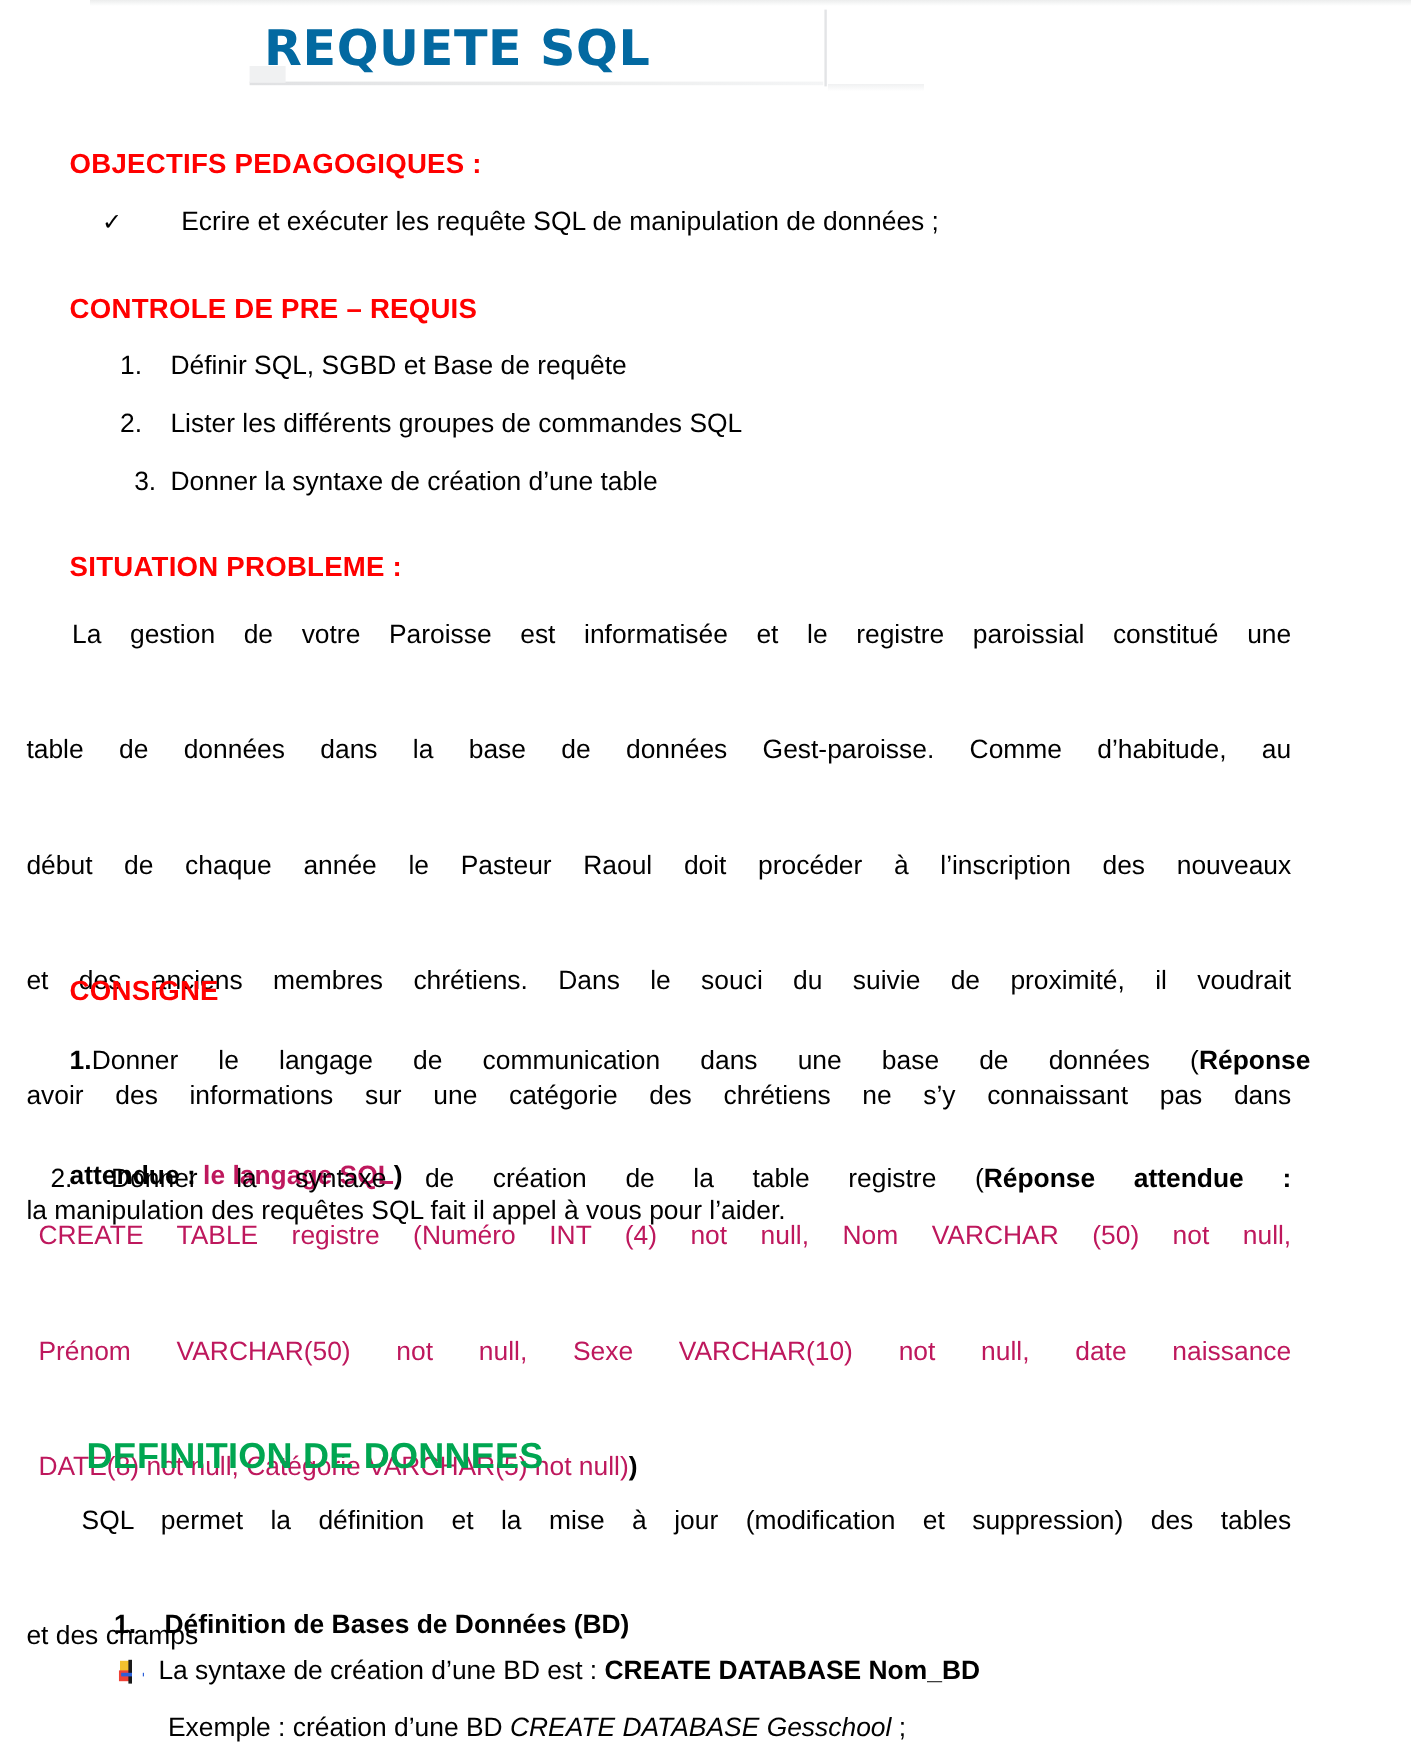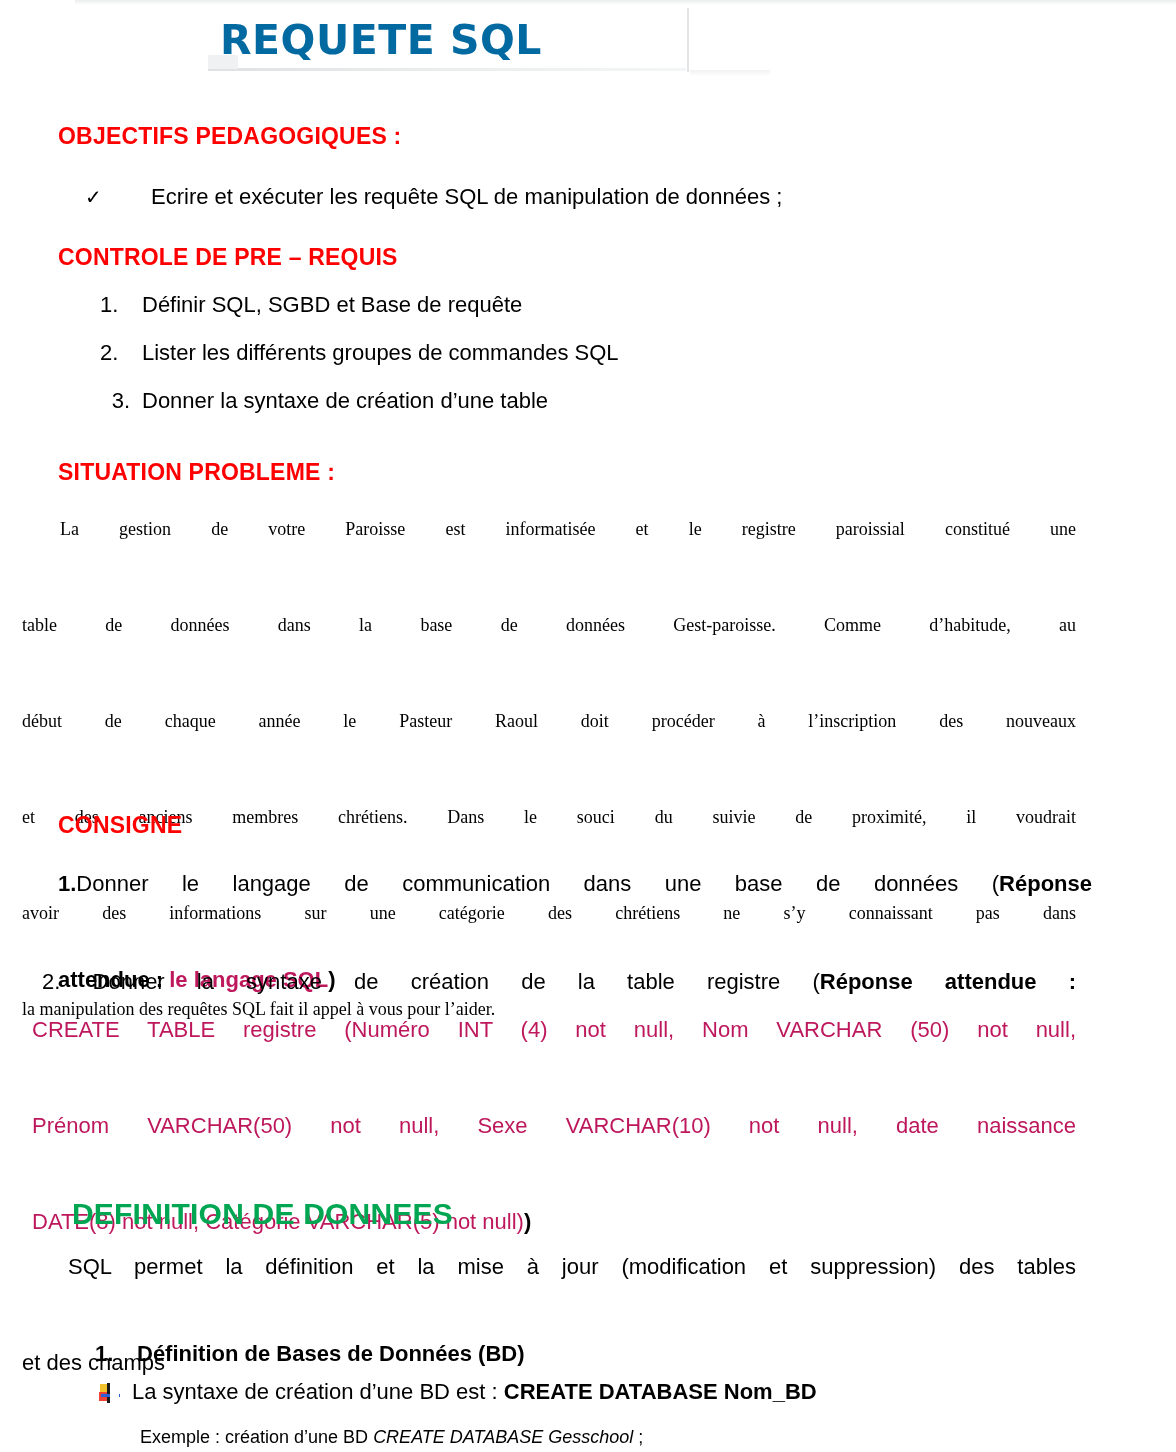--- a/index.html
+++ b/index.html
@@ -75,46 +75,44 @@
     font-weight: bold;
     font-size: 30px;
     white-space: nowrap;
     letter-spacing: 0.2px;
   }
 
   .check-row {
     position: absolute;
     font-size: 22px;
     white-space: nowrap;
-    margin-top: 12px;
   }
   .check-mark {
     display: inline-block;
     width: 66px;
     font-size: 20px;
   }
 
   .num-item {
     position: absolute;
     font-size: 22px;
     white-space: nowrap;
   }
   .num-item .num {
     display: inline-block;
     width: 42px;
   }
 
   
   .para {
     position: absolute;
-    font-size: 18px;
+    font-size: 22px;
     line-height: 48px;
     text-align: justify;
     text-justify: inter-word;
-    font-family: Liberation Serif, serif;
   }
 
   
   .jline {
     display: block;
     text-align: justify;
   }
   .jline::after {
     content: "";
     display: inline-block;
@@ -133,21 +131,21 @@
   }
 
   .bullet-icon {
     position: absolute;
     width: 22px;
     height: 22px;
   }
 
   .clipped-line {
     position: absolute;
-    font-size: 18px;
+    font-size: 22px;
     white-space: nowrap;
     overflow: hidden;
   }
 </style>
 </head>
 <body>
 
 <div class="scan-top-band"></div>
 <div class="scan-vrule"></div>
 <div class="scan-hrule-a"></div>

